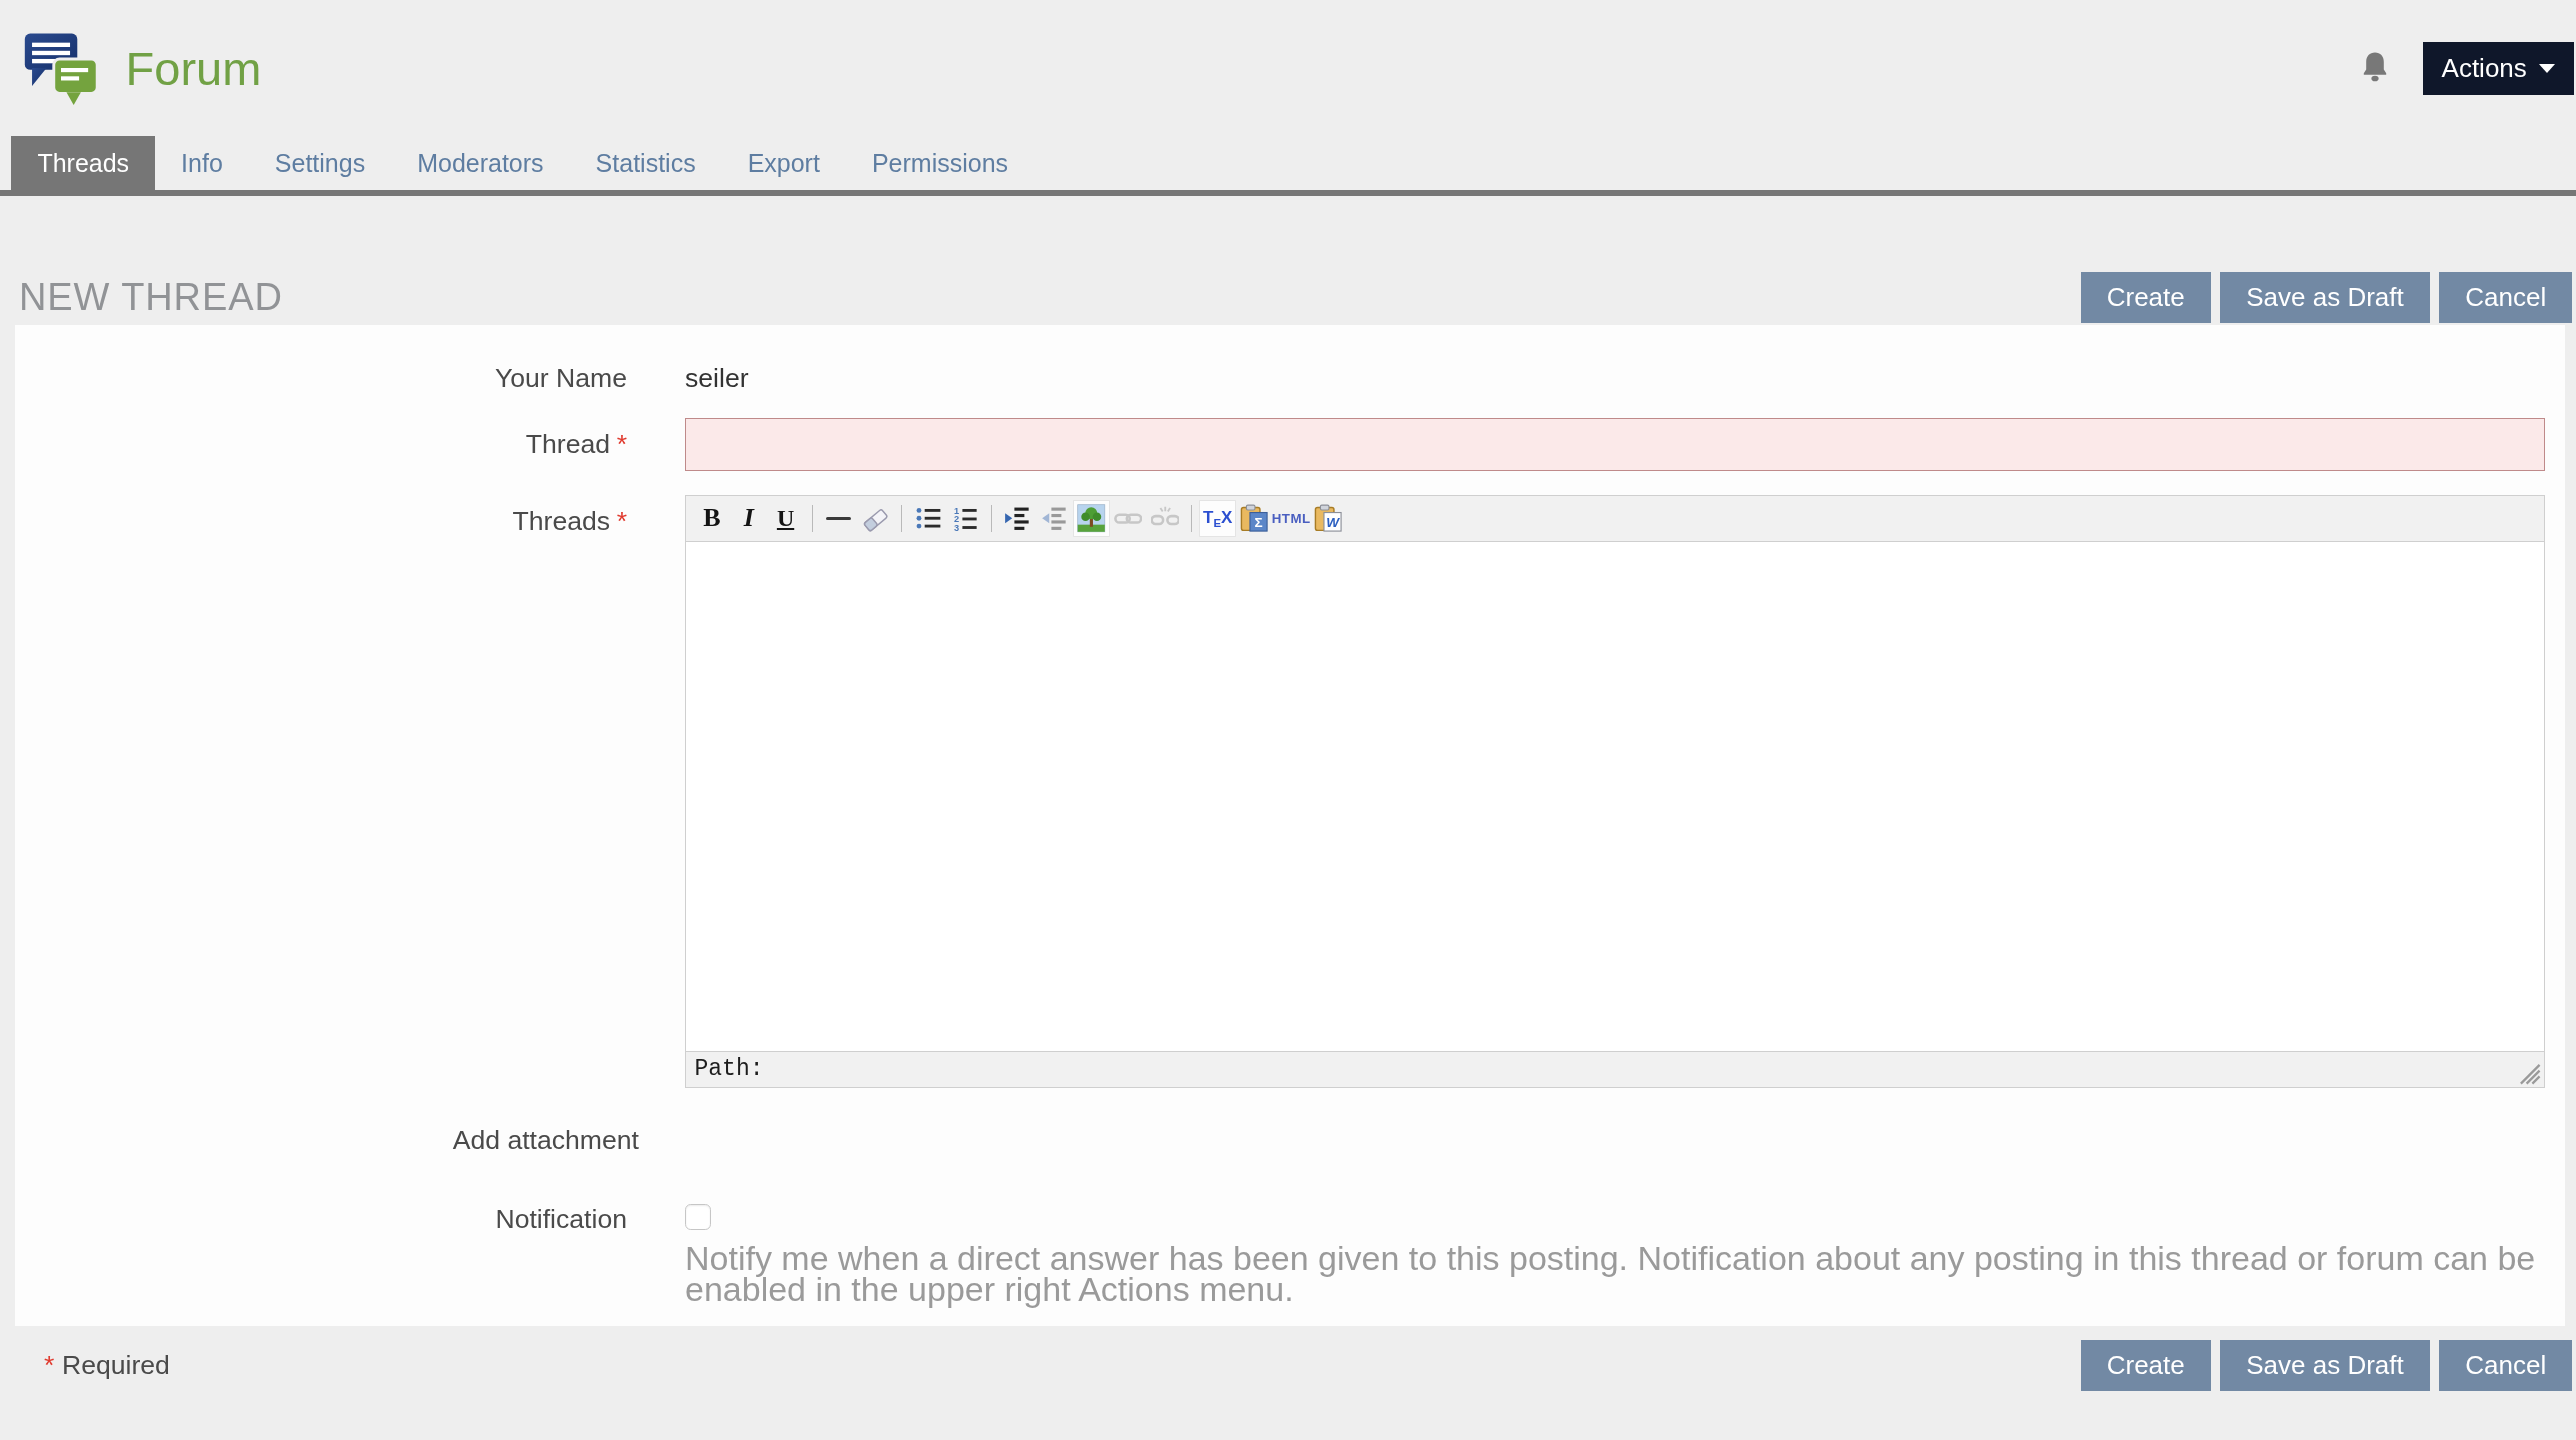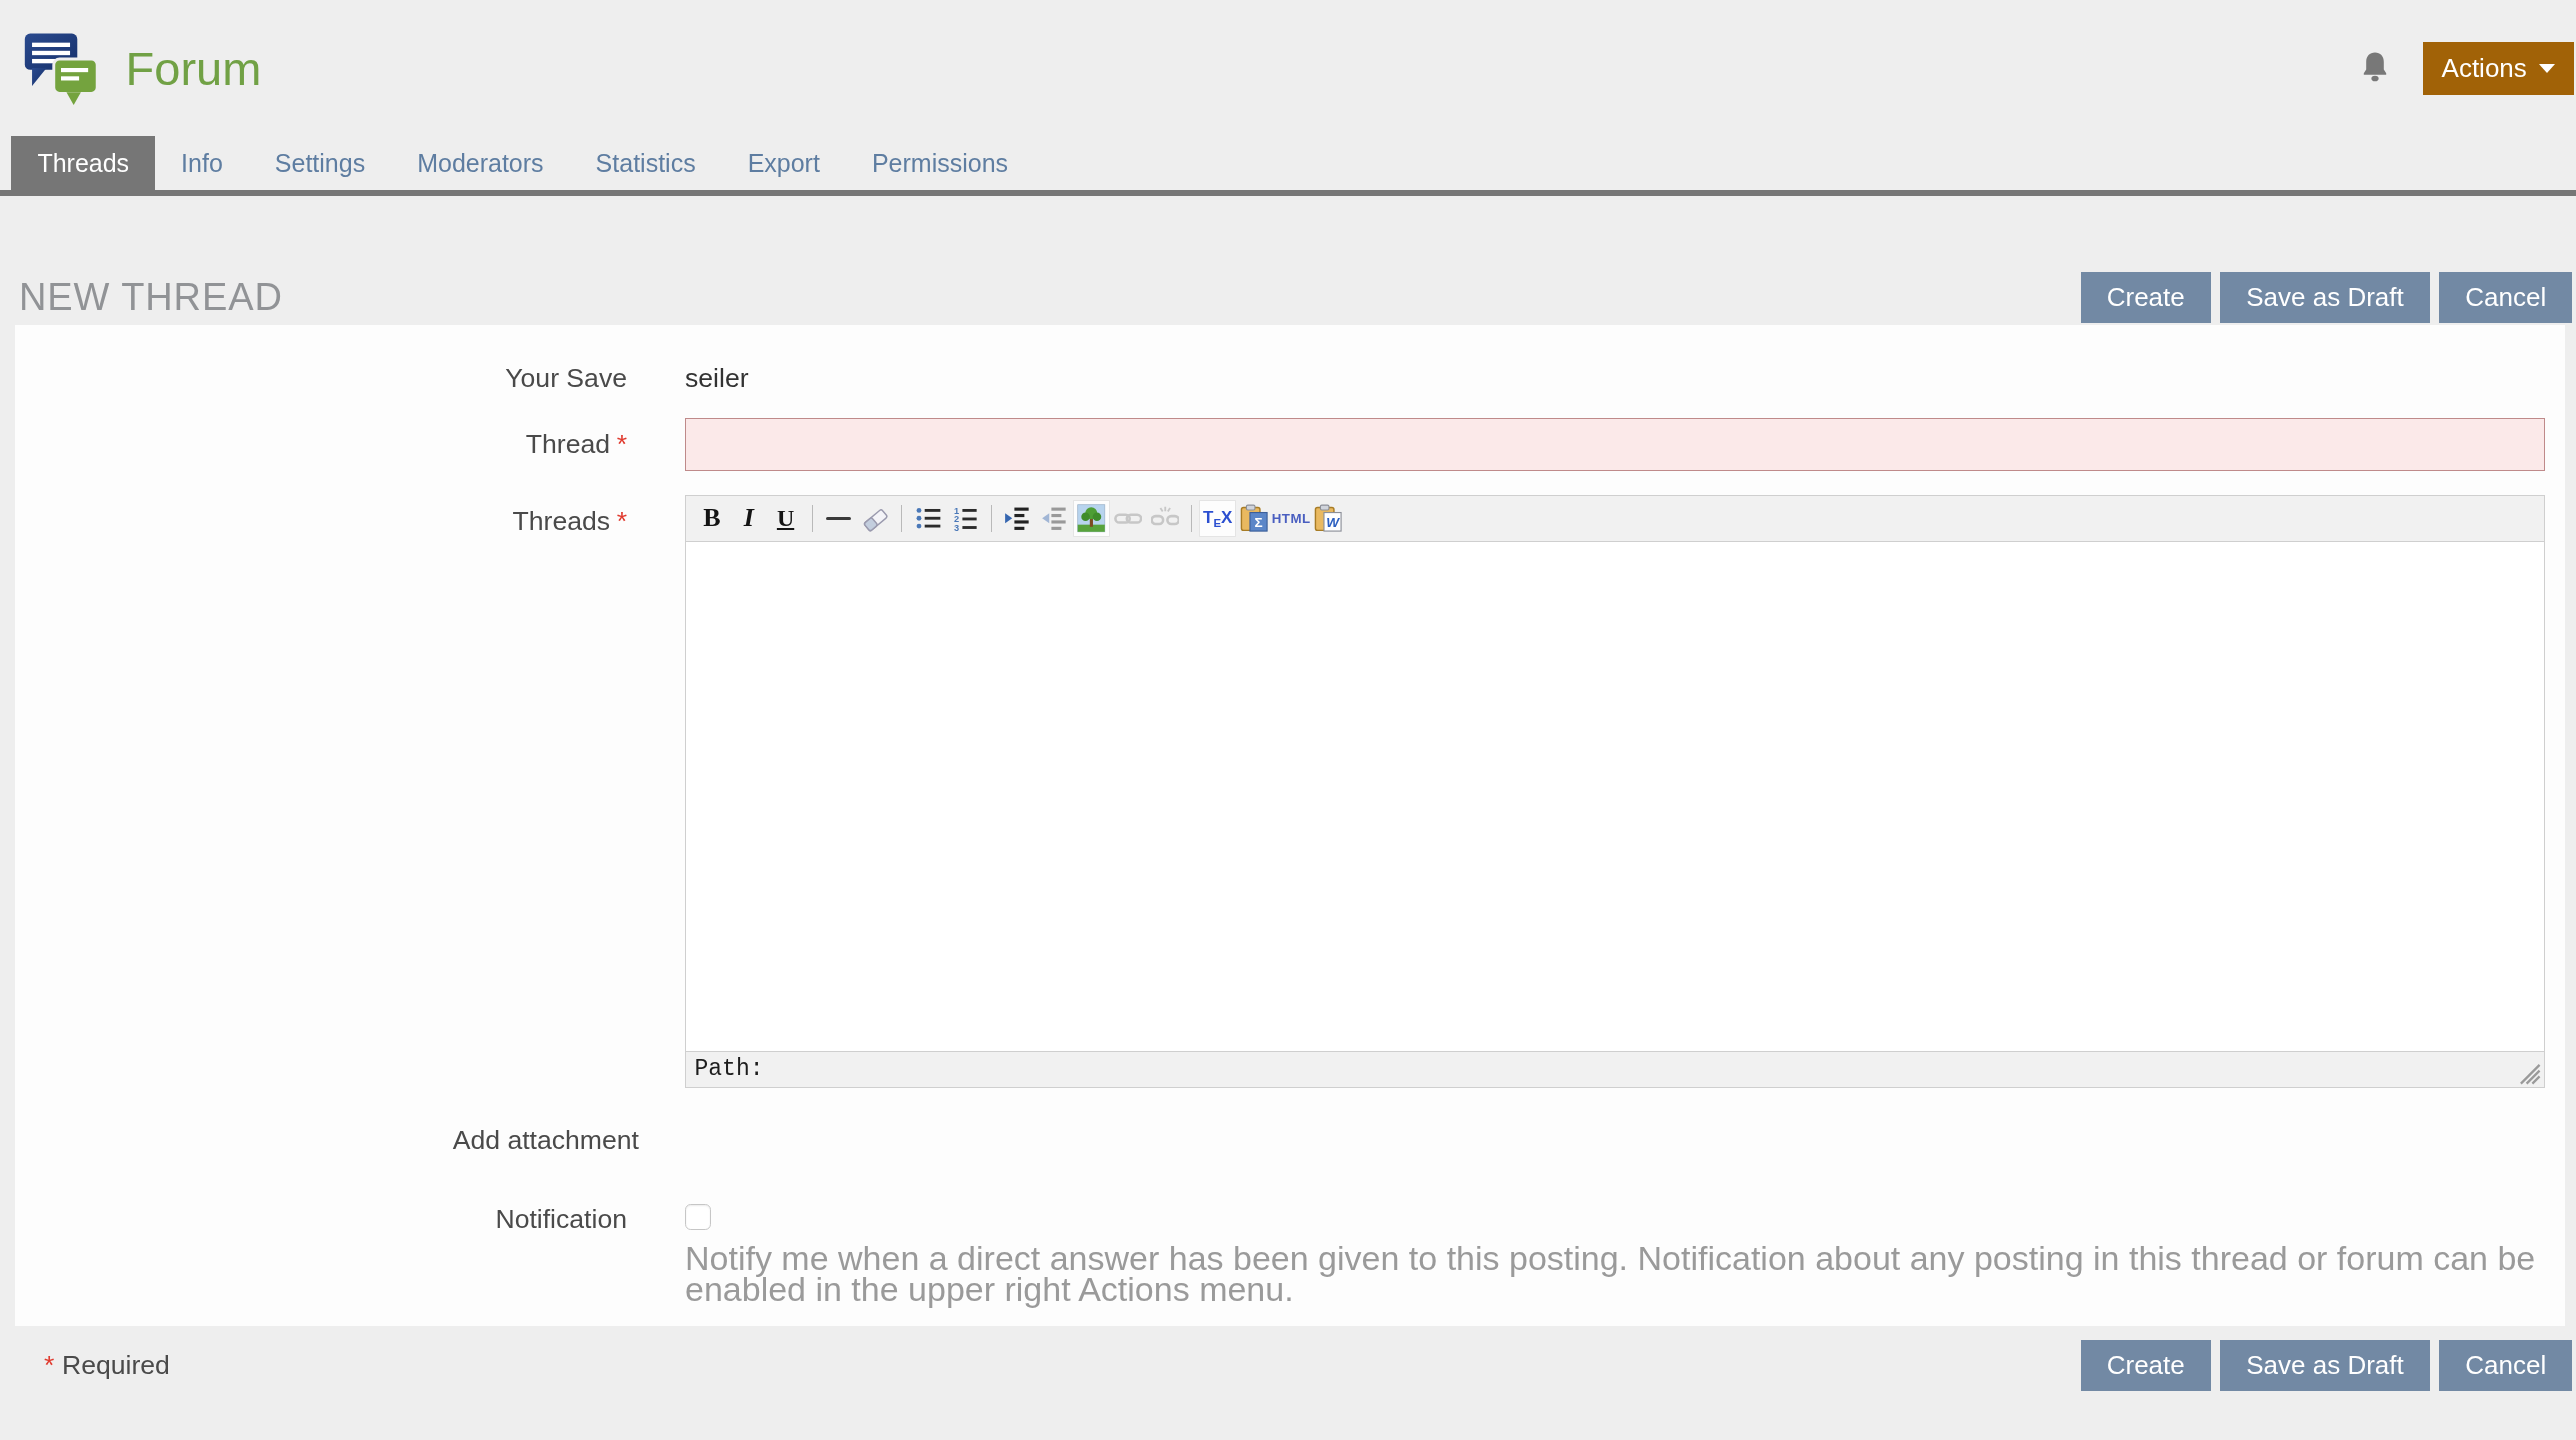--- a/index.html
+++ b/index.html
@@ -13,21 +13,21 @@
     position:relative;
   }
 
   
   .header { height:136px; display:flex; align-items:center; padding-left:23px; }
   .logo-wrap { width:76px; height:76px; flex:none; }
   .app-title { font-size:47px; color:#71a145; margin-left:26.6px; font-weight:400; }
   .header-right { margin-left:auto; display:flex; align-items:center; padding-right:1.9px; }
   .bell-wrap { margin-right:32px; cursor:pointer; }
   .actions-btn {
-    background:#a16207; color:#fff; border:none;
+    background:#0f172a; color:#fff; border:none;
     font-family:"Liberation Sans",sans-serif;
     font-size:26px; height:53px; padding:0 19px;
     display:flex; align-items:center; gap:12.3px; cursor:pointer;
   }
   .caret-down { width:0; height:0; border-left:8.5px solid transparent; border-right:8.5px solid transparent; border-top:9.5px solid #ffffff; }
 
   
   .tabbar { display:flex; padding-left:11.4px; border-bottom:6.6px solid #767676; height:60px; }
   .tab {
     font-size:25px; color:#5e7da1; padding:12px 26px;
@@ -182,21 +182,21 @@
   <div class="btn-group">
     <button class="btn">Create</button>
     <button class="btn">Save as Draft</button>
     <button class="btn">Cancel</button>
   </div>
 </div>
 
 <div class="panel">
 
   <div class="form-row row-name">
-    <div class="form-label">Your Save</div>
+    <div class="form-label">Your Name</div>
     <div class="form-value">seiler</div>
   </div>
 
   <div class="form-row row-thread">
     <div class="form-label">
       <span>Thread</span><span class="req">*</span>
     </div>
     <div class="form-value">
       <input class="thread-input" type="text" value="" style="">
     </div>

